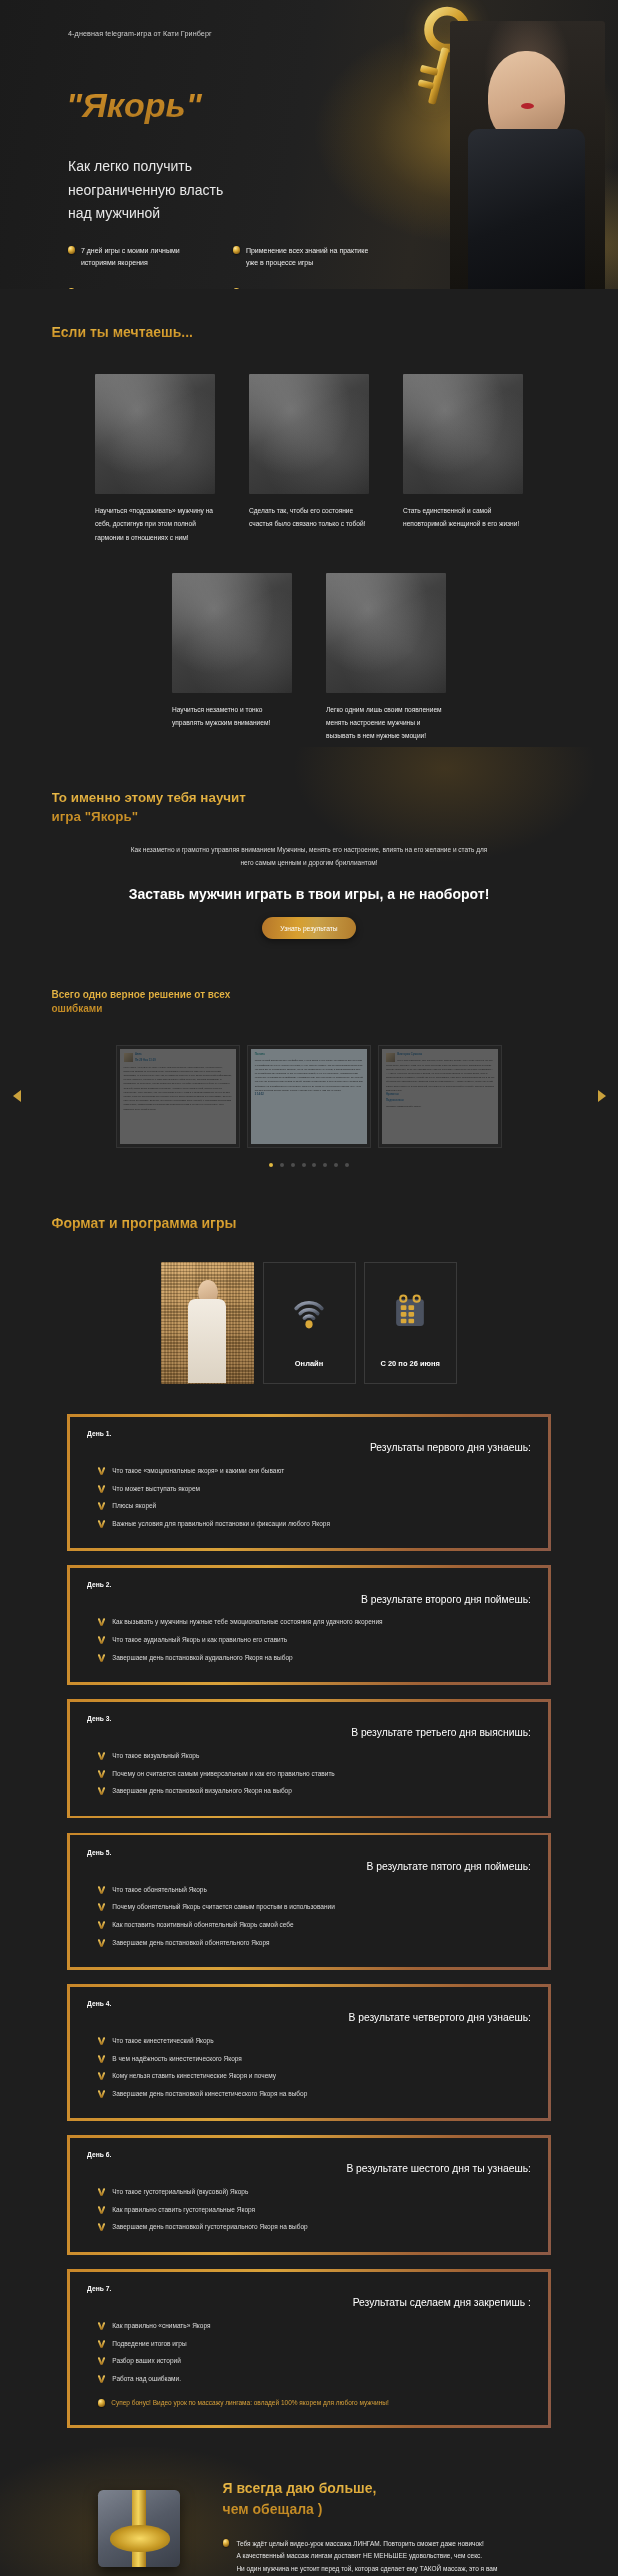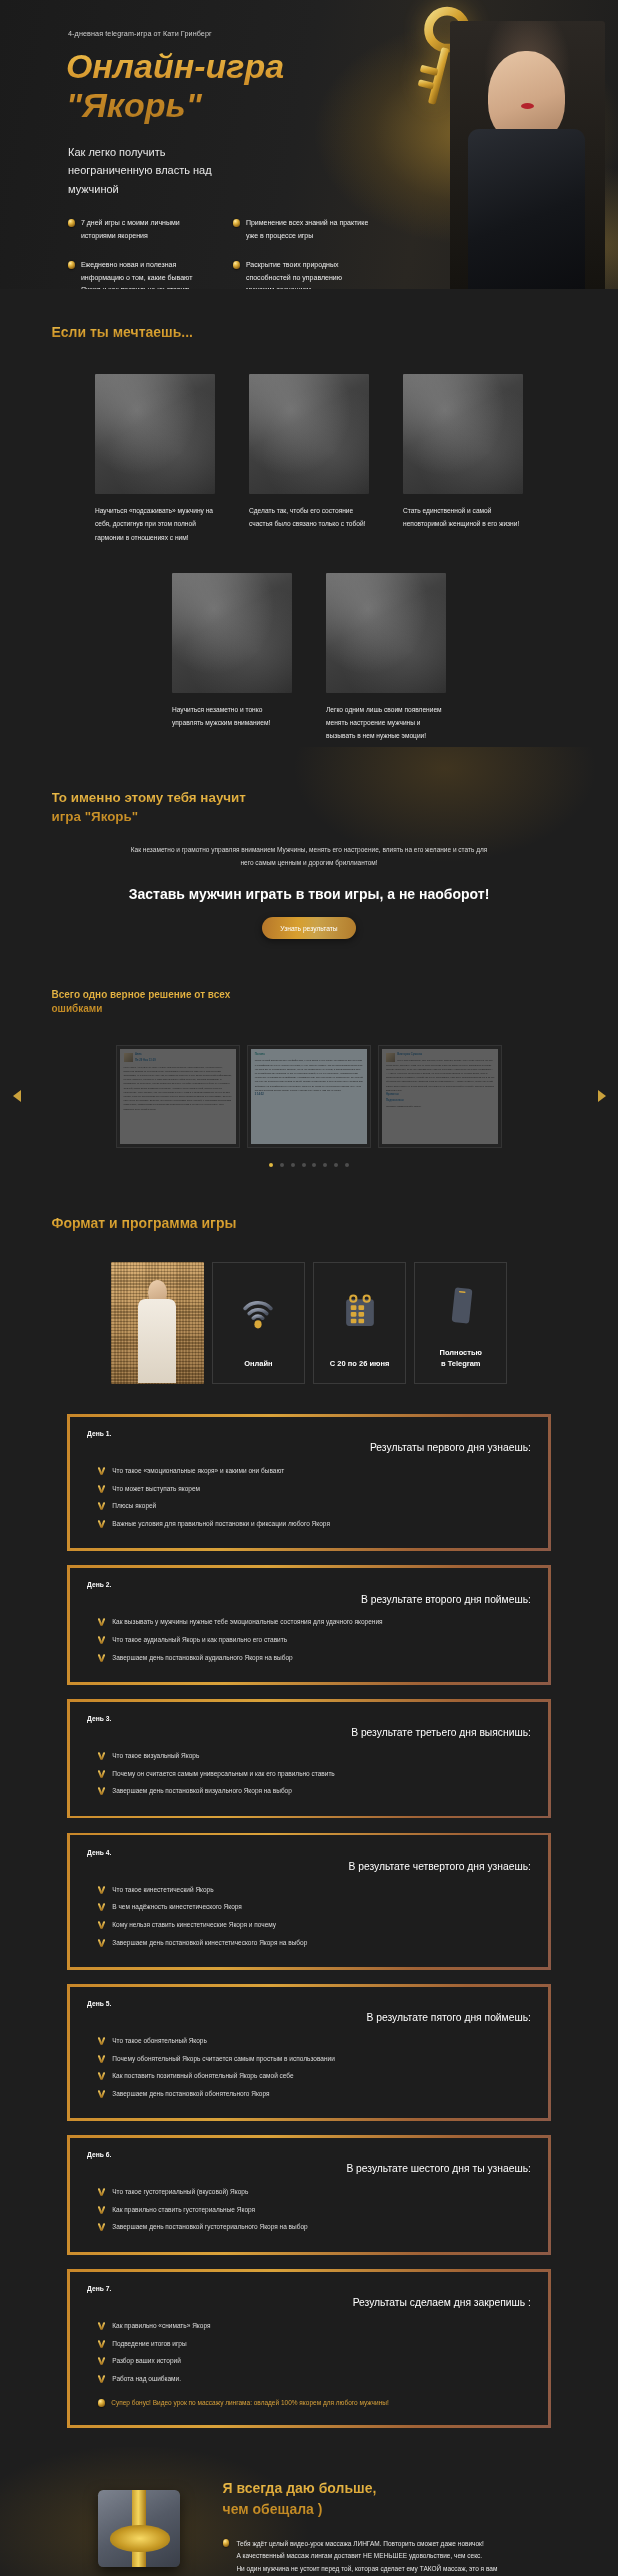--- a/index.html
+++ b/index.html
@@ -25,21 +25,21 @@
   }
   .hero-inner { position: relative; width: 515px; margin: 0 auto; padding-top: 29px; }
   .eyebrow { font-size: 7.2px; color: #cfcfcf; letter-spacing: 0.1px; margin-left: 16.5px; }
   .hero-title {
     margin-left: 14.4px; margin-top: 9.3px;
     font-size: 34px; line-height: 1.14; font-weight: bold; font-style: italic;
     background: linear-gradient(180deg,#f0c04b 0%, #d1912a 45%, #b0781f 100%);
     -webkit-background-clip: text; background-clip: text; color: transparent;
     text-shadow: none; max-width: 289px;
   }
-  .hero-sub { margin-left: 16.5px; margin-top: 18px; font-size: 11px; line-height: 1.7; color: #e8e8e8; max-width: 170px; }
+  .hero-sub { margin-left: 16.5px; margin-top: 30px; font-size: 14px; line-height: 1.7; color: #e8e8e8; max-width: 170px; }
   .hero-feats { margin-left: 16.5px; margin-top: 18.5px; display: grid; grid-template-columns: 139px 139px; gap: 17.5px 26px; max-width: 309px; }
   .feat { display: flex; gap: 6.2px; align-items: flex-start; }
   .feat-label { font-size: 7px; line-height: 1.75; color: #ededed; }
   .gold-dot {
     flex: 0 0 auto; width: 6.7px; height: 8.2px; margin-top: 1.5px; border-radius: 50% 50% 46% 46%;
     background: radial-gradient(circle at 32% 28%, #ffe9a0 0%, #e0b13c 35%, #8a5f12 80%, #4d330a 100%);
     box-shadow: 0 0.5px 1.5px rgba(0,0,0,.7);
   }
   .btn-gold {
     display: inline-block; border: none; cursor: pointer; color: #fff;
@@ -227,21 +227,21 @@
     <div class="hero-photo">
       <div class="hair"></div>
       <div class="face"></div>
       <div class="lips"></div>
       <div class="body"></div>
     </div>
 
     <div class="hero-inner">
       <div class="eyebrow">4-дневная telegram-игра от Кати Гринберг</div>
       <h1 class="hero-title">
-        <span>Онлайн-игра</span><br>
+        <br>
         <span>"Якорь"</span>
       </h1>
       <div class="hero-sub">Как легко получить неограниченную власть над мужчиной</div>
 
       <div class="hero-feats">
         <div class="feat">
           <span class="gold-dot"></span>
           <span class="feat-label">7 дней игры с моими личными историями якорения</span>
         </div>
         <div class="feat">
@@ -394,30 +394,20 @@
               <rect x="34" y="26" width="11" height="9" rx="2" fill="#d9a839"></rect>
               <rect x="19" y="39" width="11" height="9" rx="2" fill="#d9a839"></rect>
               <rect x="34" y="39" width="11" height="9" rx="2" fill="#d9a839"></rect>
               <rect x="19" y="52" width="11" height="9" rx="2" fill="#d9a839"></rect>
               <rect x="34" y="52" width="11" height="9" rx="2" fill="#d9a839"></rect>
             </svg>
           </div>
           <div class="fmt-label">С 20 по 26 июня</div>
         </div>
 
-        <div class="fmt-card">
-          <div class="fmt-icon">
-            <svg width="36" height="41" viewBox="0 0 70 80">
-              <rect x="20" y="6" width="34" height="68" rx="7" fill="#4b5260" transform="rotate(6 37 40)"></rect>
-              <rect x="31" y="12" width="13" height="3" rx="1.5" fill="#d9a839" transform="rotate(6 37 13)"></rect>
-            </svg>
-          </div>
-          <div class="fmt-label" style="white-space:pre-line">Полностью
-в Telegram</div>
-        </div>
       </div>
     </div>
   </section>
 
   <section class="days section">
 
     <div class="day-card">
         <div class="day-inner">
       <div class="day-no">День 1.</div>
       <div class="day-head">Результаты первого дня узнаешь:</div>
@@ -479,63 +469,63 @@
         <li>
               <span class="chk"></span>
               <span>Завершаем день постановкой визуального Якоря на выбор</span>
             </li>
       </ul>
     </div>
       </div>
 
     <div class="day-card">
         <div class="day-inner">
+      <div class="day-no">День 5.</div>
+      <div class="day-head">В результате пятого дня поймешь:</div>
+      <ul class="day-list">
+        <li>
+              <span class="chk"></span>
+              <span>Что такое обонятельный Якорь</span>
+            </li>
+        <li>
+              <span class="chk"></span>
+              <span>Почему обонятельный Якорь считается самым простым в использовании</span>
+            </li>
+        <li>
+              <span class="chk"></span>
+              <span>Как поставить позитивный обонятельный Якорь самой себе</span>
+            </li>
+        <li>
+              <span class="chk"></span>
+              <span>Завершаем день постановкой обонятельного Якоря</span>
+            </li>
+      </ul>
+    </div>
+      </div>
+
+    <div class="day-card">
+        <div class="day-inner">
       <div class="day-no">День 4.</div>
       <div class="day-head">В результате четвертого дня узнаешь:</div>
       <ul class="day-list">
         <li>
               <span class="chk"></span>
               <span>Что такое кинестетический Якорь</span>
             </li>
         <li>
               <span class="chk"></span>
               <span>В чем надёжность кинестетического Якоря</span>
             </li>
         <li>
               <span class="chk"></span>
               <span>Кому нельзя ставить кинестетические Якоря и почему</span>
             </li>
         <li>
               <span class="chk"></span>
               <span>Завершаем день постановкой кинестетического Якоря на выбор</span>
-            </li>
-      </ul>
-    </div>
-      </div>
-
-    <div class="day-card">
-        <div class="day-inner">
-      <div class="day-no">День 5.</div>
-      <div class="day-head">В результате пятого дня поймешь:</div>
-      <ul class="day-list">
-        <li>
-              <span class="chk"></span>
-              <span>Что такое обонятельный Якорь</span>
-            </li>
-        <li>
-              <span class="chk"></span>
-              <span>Почему обонятельный Якорь считается самым простым в использовании</span>
-            </li>
-        <li>
-              <span class="chk"></span>
-              <span>Как поставить позитивный обонятельный Якорь самой себе</span>
-            </li>
-        <li>
-              <span class="chk"></span>
-              <span>Завершаем день постановкой обонятельного Якоря</span>
             </li>
       </ul>
     </div>
       </div>
 
     <div class="day-card">
         <div class="day-inner">
       <div class="day-no">День 6.</div>
       <div class="day-head">В результате шестого дня ты узнаешь:</div>
       <ul class="day-list">

